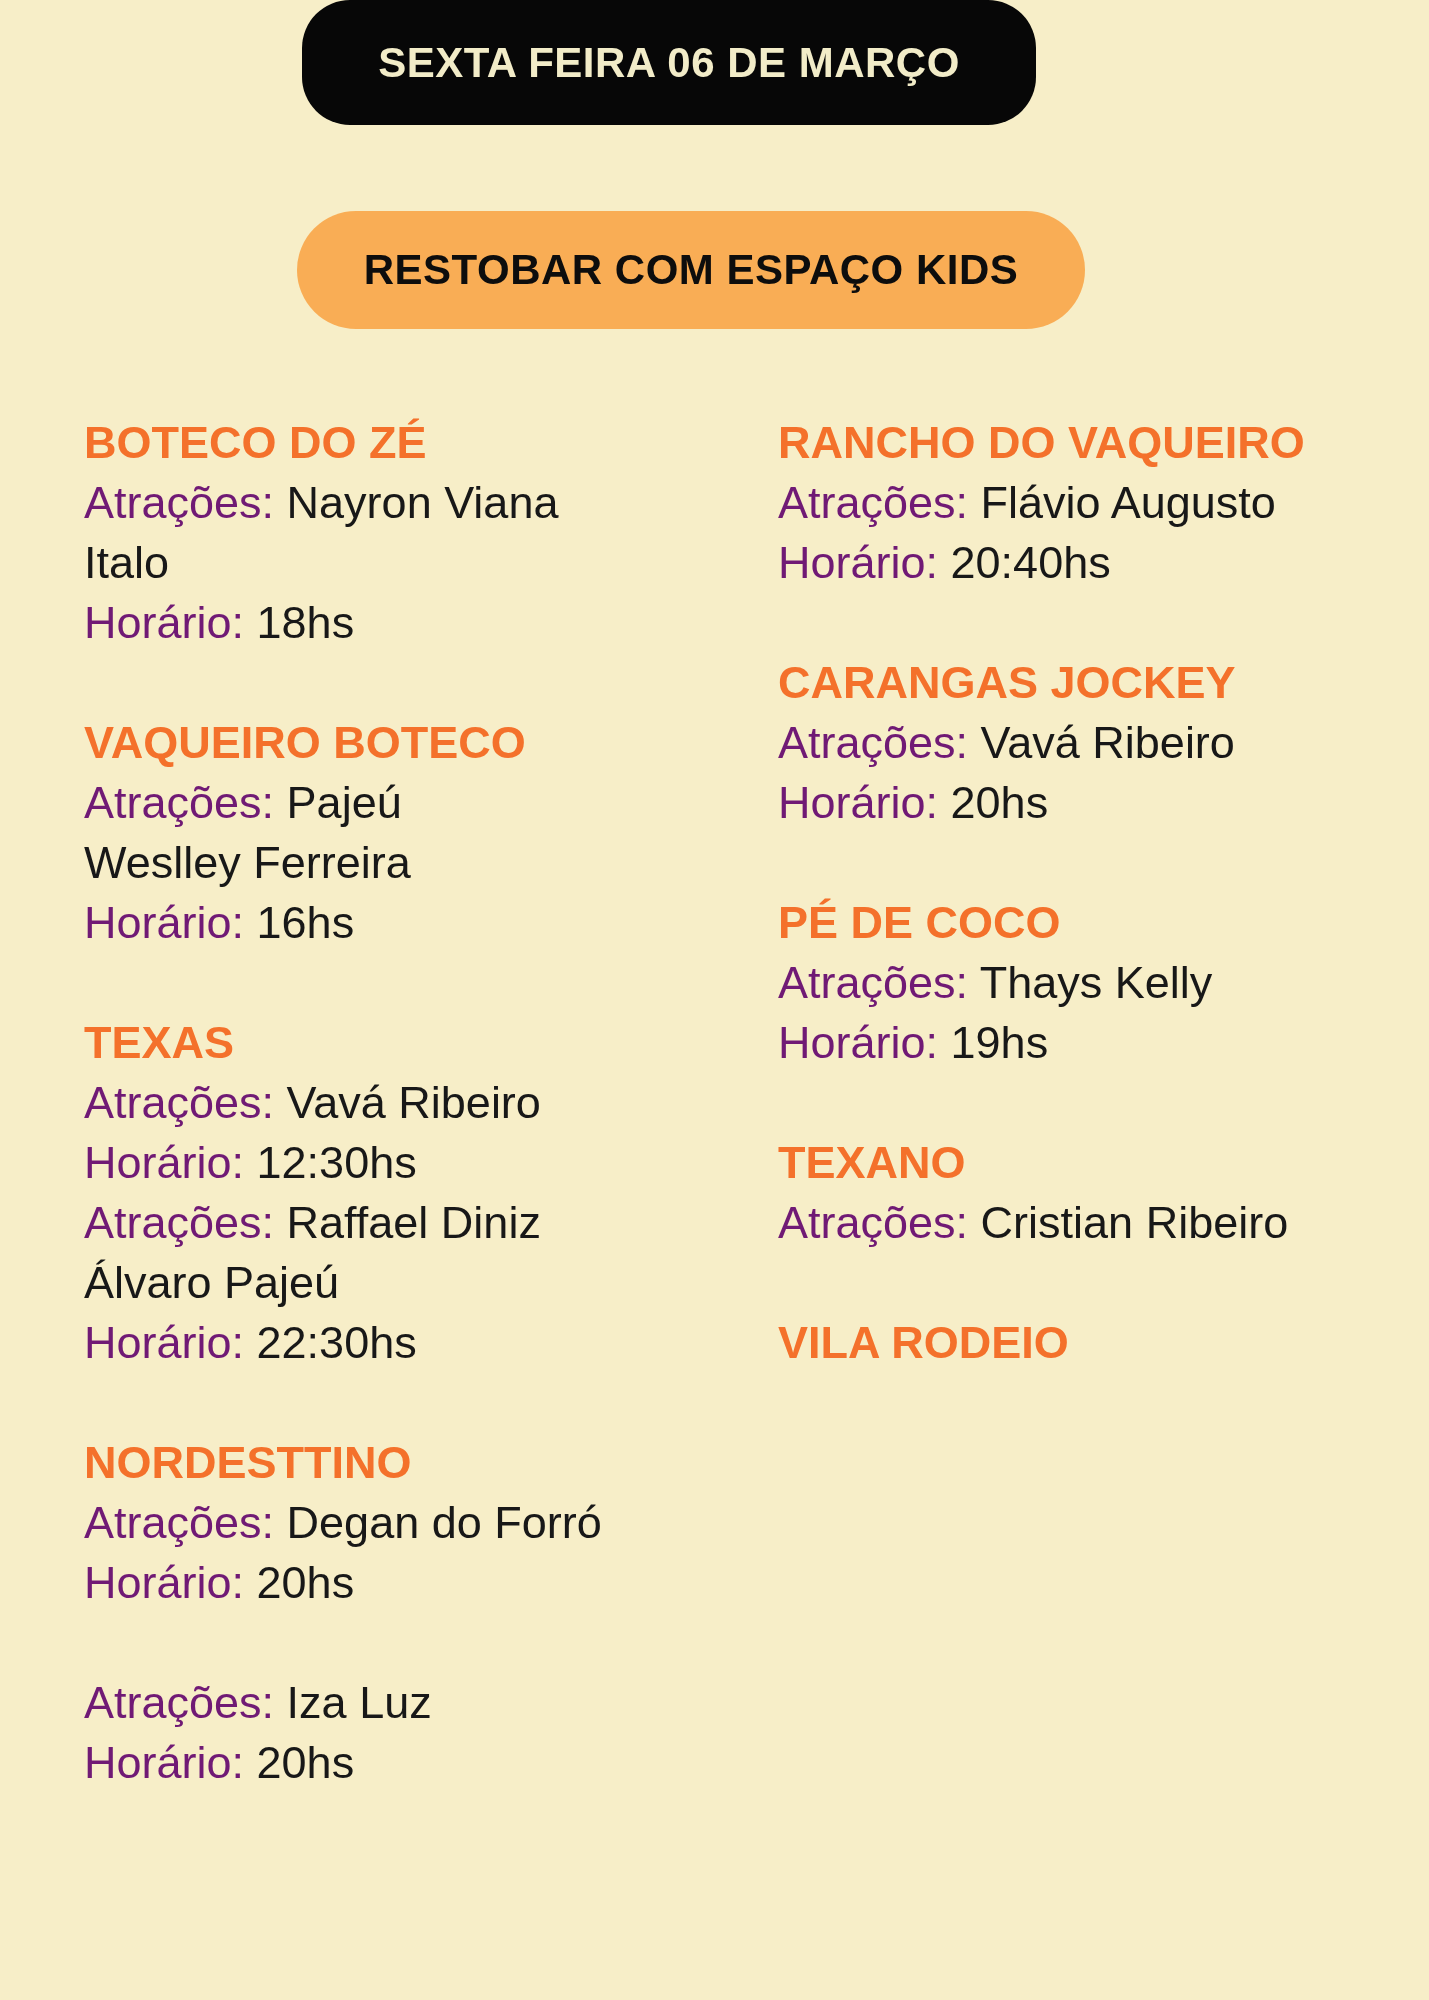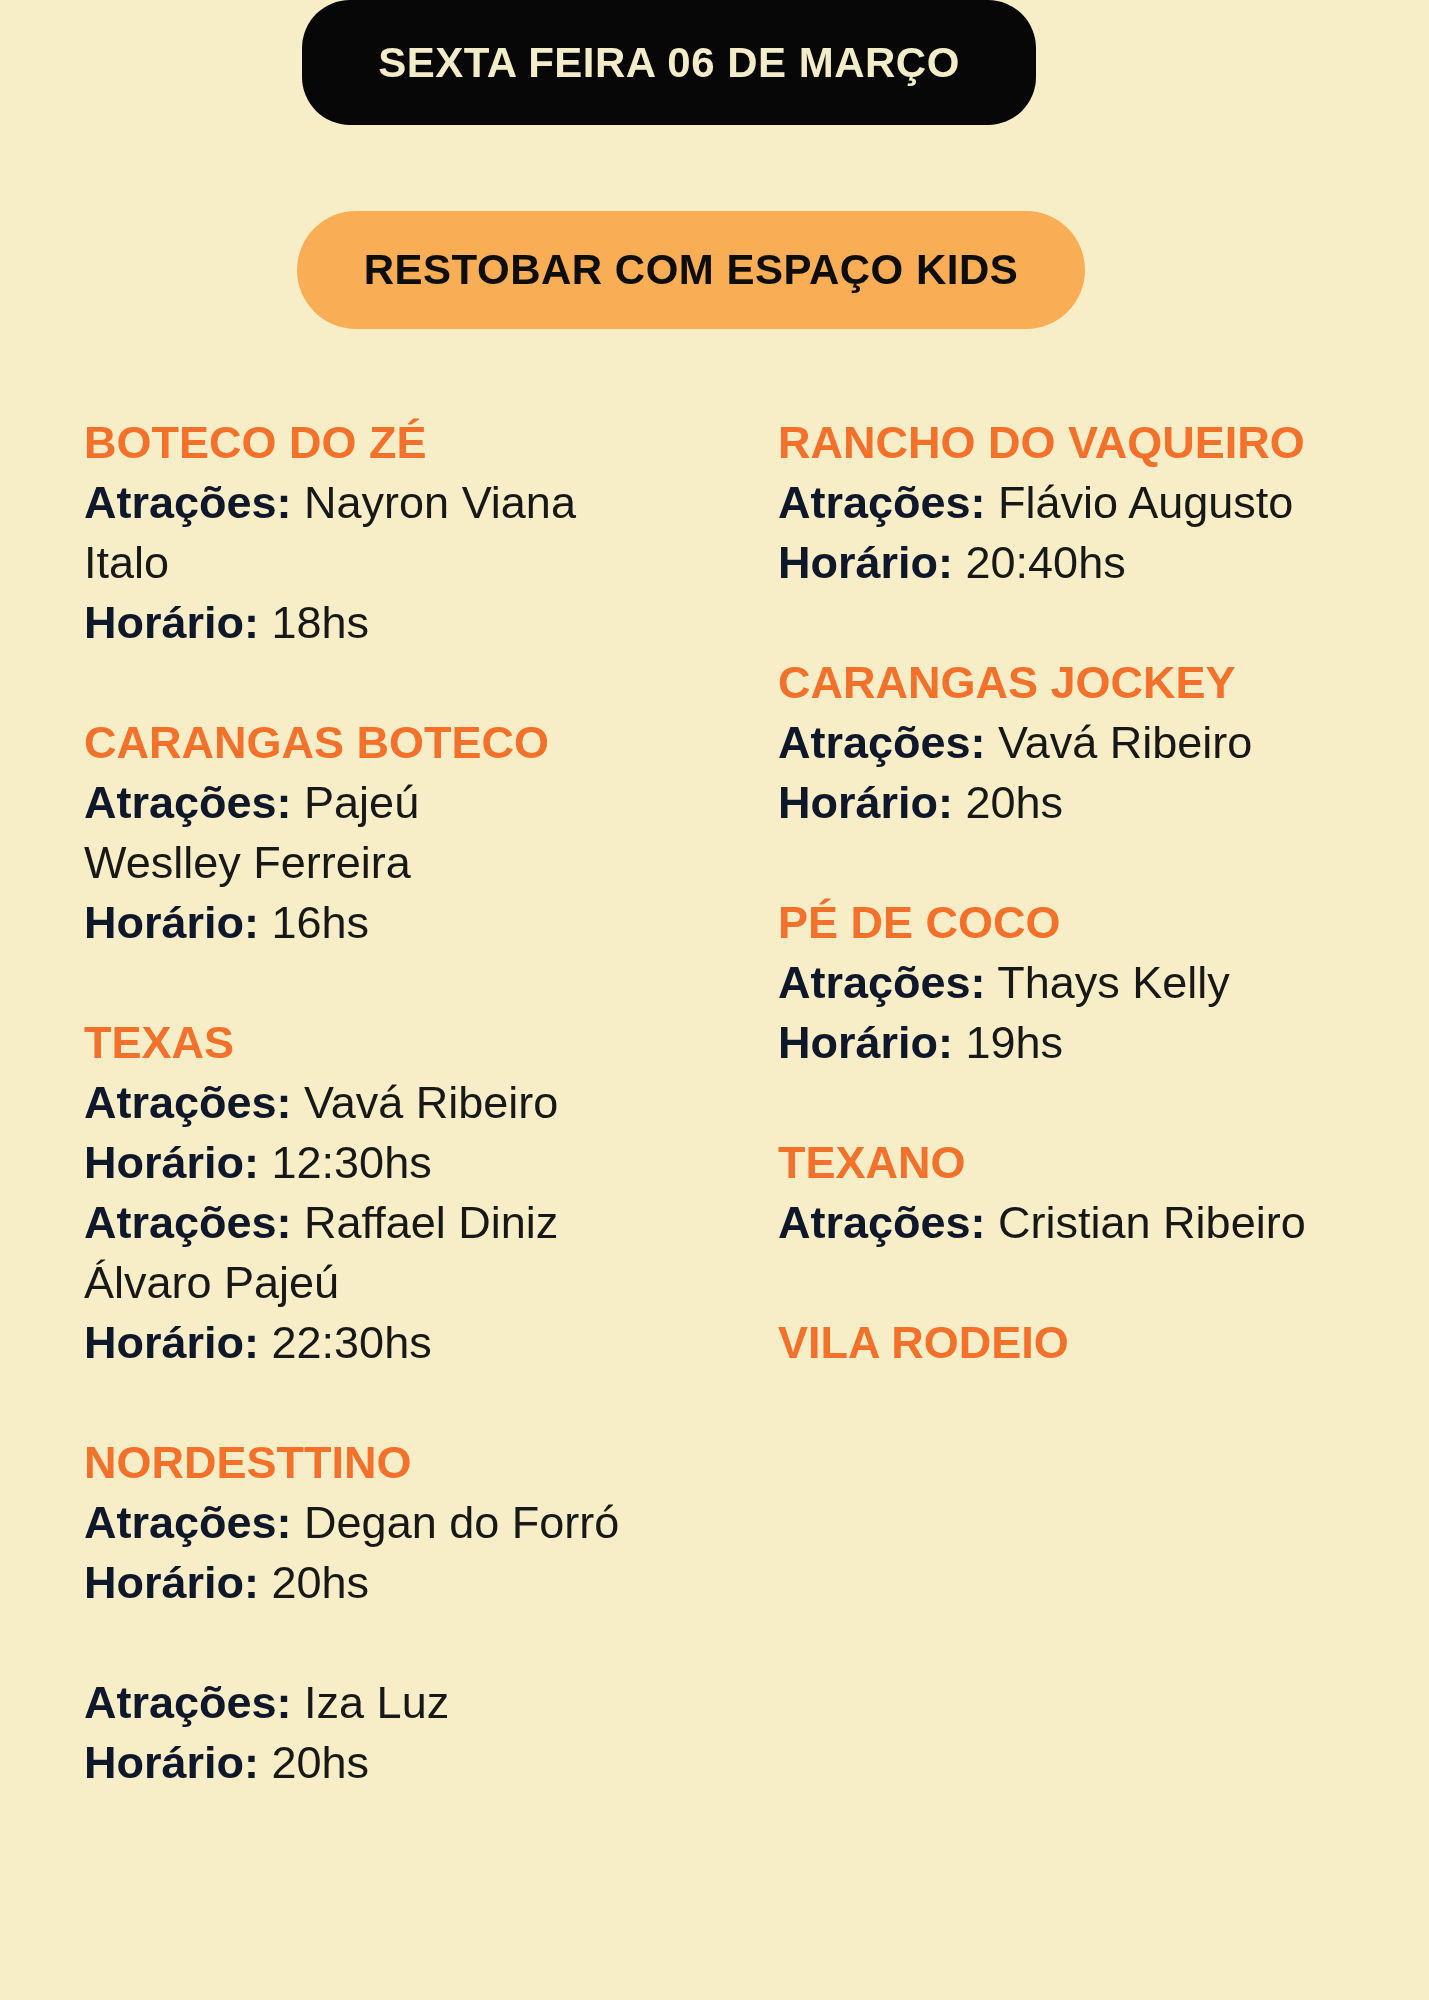--- a/index.html
+++ b/index.html
@@ -70,22 +70,22 @@
     font-weight: 700;
     white-space: nowrap;
   }
   .line {
     color: #181818;
     font-size: 45px;
     line-height: 60px;
     white-space: nowrap;
   }
   .line b {
-    font-weight: 700;
-    color: #0f172a;
+    font-weight: 400;
+    color: #701a75;
   }
 </style>
 </head>
 <body style="--bg: #f7eec8; --banner-bg: #070707; --banner-text: #f2ecc8; --pill-bg: #f9ad55; --accent: #f4712b;">
 
 <div class="banner">
   <span class="banner-title">SEXTA FEIRA 06 DE MARÇO</span>
 </div>
 
 <div class="pill">
@@ -93,21 +93,21 @@
 </div>
 
 <div class="col col-left">
     <div class="venue">
       <span class="venue-name">BOTECO DO ZÉ</span>
       <div class="line"><b>Atrações:</b> Nayron Viana</div>
       <div class="line">Italo</div>
       <div class="line"><b>Horário:</b> 18hs</div>
     </div>
     <div class="venue">
-      <span class="venue-name">CARANGAS BOTECO</span>
+      <span class="venue-name">VAQUEIRO BOTECO</span>
       <div class="line"><b>Atrações:</b> Pajeú</div>
       <div class="line">Weslley Ferreira</div>
       <div class="line"><b>Horário:</b> 16hs</div>
     </div>
     <div class="venue">
       <span class="venue-name">TEXAS</span>
       <div class="line"><b>Atrações:</b> Vavá Ribeiro</div>
       <div class="line"><b>Horário:</b> 12:30hs</div>
       <div class="line"><b>Atrações:</b> Raffael Diniz</div>
       <div class="line">Álvaro Pajeú</div>

